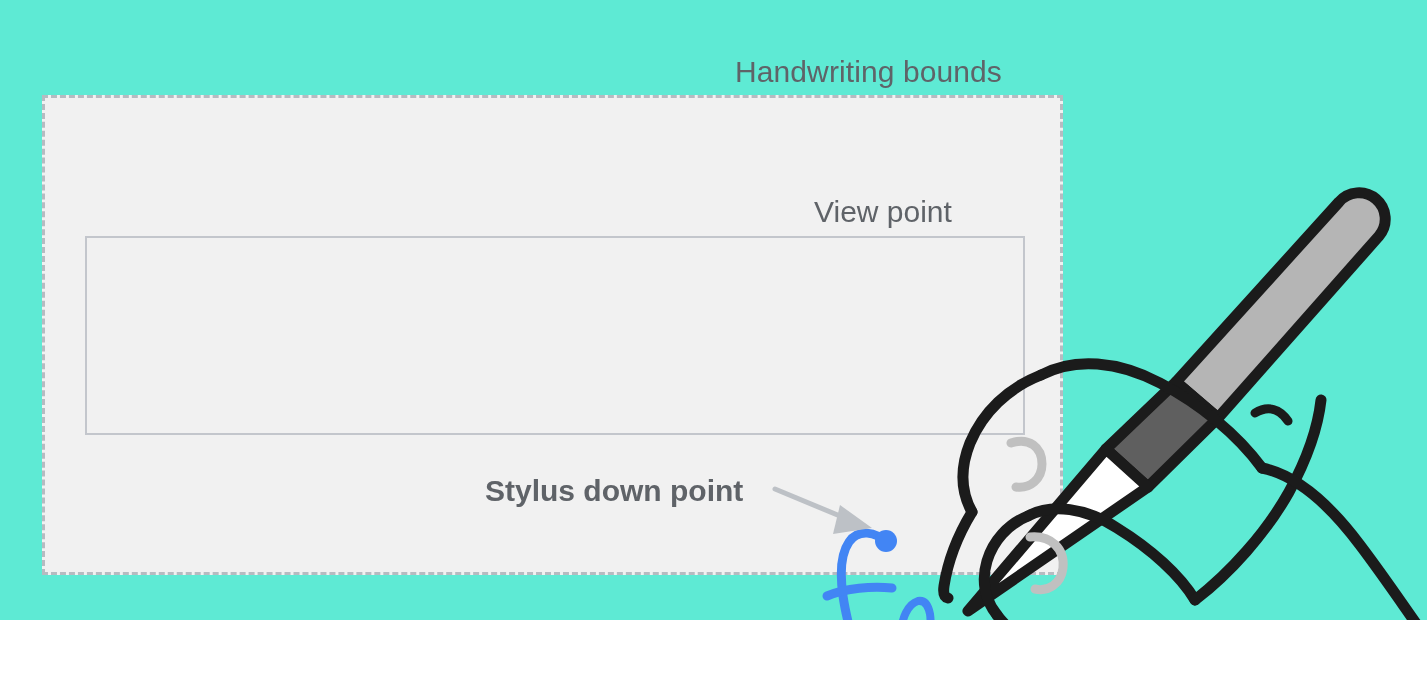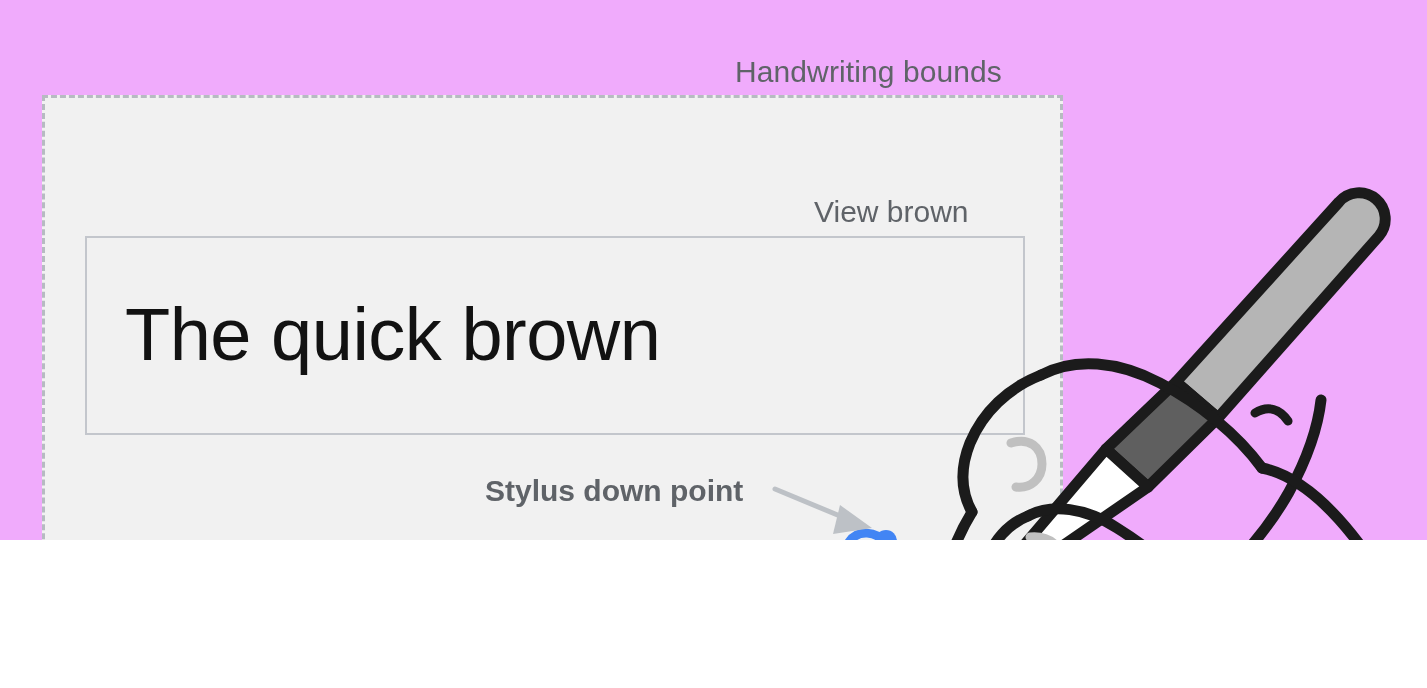--- a/index.html
+++ b/index.html
@@ -8,22 +8,22 @@
     padding: 0;
     background: #ffffff;
   }
   body {
     font-family: "Liberation Sans", sans-serif;
     -webkit-font-smoothing: antialiased;
   }
   #stage {
     position: relative;
     width: 1427px;
-    height: 540px;
-    background: #f0abfc;
+    height: 620px;
+    background: #5eead4;
     overflow: hidden;
   }
 
   
   .hw-bounds {
     position: absolute;
     left: 42px;
     top: 95px;
     width: 1021px;
     height: 480px;
@@ -99,23 +99,22 @@
 </style>
 </head>
 <body>
 
 <div id="stage">
 
   <div class="hw-bounds"></div>
   <div class="hw-label">Handwriting bounds</div>
 
   <div class="view-bounds"></div>
-  <div class="view-label">View brown</div>
+  <div class="view-label">View point</div>
 
-  <div class="recognized-text">The quick brown</div>
 
   <div class="stylus-label">Stylus down point</div>
 
   <svg class="overlay ink" viewBox="0 0 1427 688">
     <g>
 
       <path d="M886 543
                C 876 531, 858 529, 849 542
                C 840 555, 840 575, 843 596
                C 846 617, 851 633, 854 646

